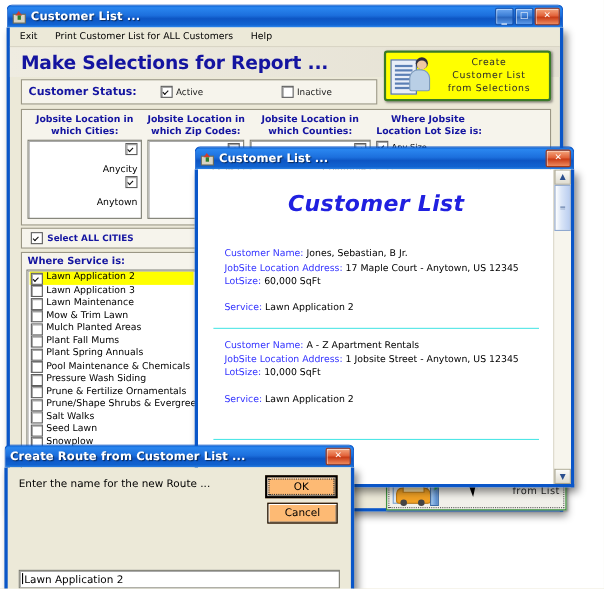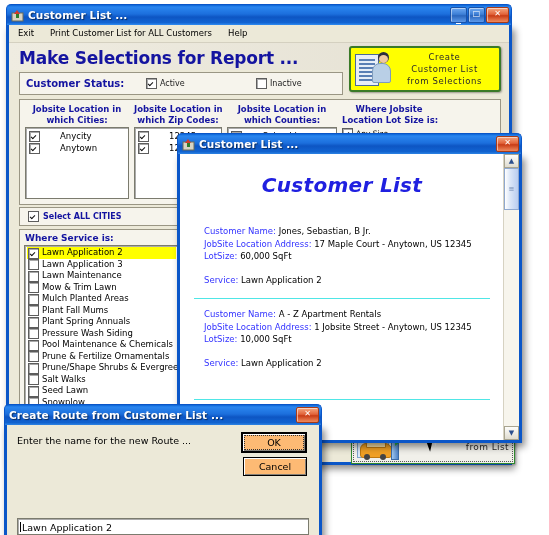--- a/index.html
+++ b/index.html
@@ -108,21 +108,21 @@
   .col{display:flex;flex-direction:column;}
   .col-title{
     text-align:center;font-size:8.5px;font-weight:bold;color:#1414a0;
     line-height:1.25;margin-bottom:2px;white-space:nowrap;
   }
   .listbox{
     background:#fff;border:1px solid #7b7b6e;
     box-shadow:inset 1px 1px 0 #aaa;
     padding:2px 3px;overflow:hidden;
   }
-  .listbox .item{display:flex;align-items:flex-end;gap:20px;font-size:8.5px;line-height:12px;white-space:nowrap;}
+  .listbox .item{display:flex;align-items:flex-end;gap:7px;font-size:8.5px;line-height:12px;white-space:nowrap;flex-direction:column;}
   .lotrow{display:flex;align-items:center;gap:3px;font-size:7.5px;margin-bottom:1px;}
   .lotrow .fld{
     flex:1;background:#fff;border:1px solid #7b7b6e;height:10px;
     font-size:7.5px;padding:0 2px;line-height:10px;box-sizing:border-box;
   }
   .lot-first{font-size:7.5px;}
   
   .group{
     border:1px solid #9a9684;background:#f6f4ec;
     margin:3px 8px 0 10px;padding:3px 4px 4px 4px;
@@ -411,25 +411,25 @@
         <div class="item">
             <span class="box"></span>
             <span>Plant Fall Mums</span>
           </div>
         <div class="item">
             <span class="box"></span>
             <span>Plant Spring Annuals</span>
           </div>
         <div class="item">
             <span class="box"></span>
+            <span>Pool Maintenance &amp; Chemicals</span>
+          </div>
+        <div class="item">
+            <span class="box"></span>
             <span>Pressure Wash Siding</span>
-          </div>
-        <div class="item">
-            <span class="box"></span>
-            <span>Pool Maintenance &amp; Chemicals</span>
           </div>
         <div class="item">
             <span class="box"></span>
             <span>Prune &amp; Fertilize Ornamentals</span>
           </div>
         <div class="item">
             <span class="box"></span>
             <span>Prune/Shape Shrubs &amp; Evergreens</span>
           </div>
         <div class="item">

